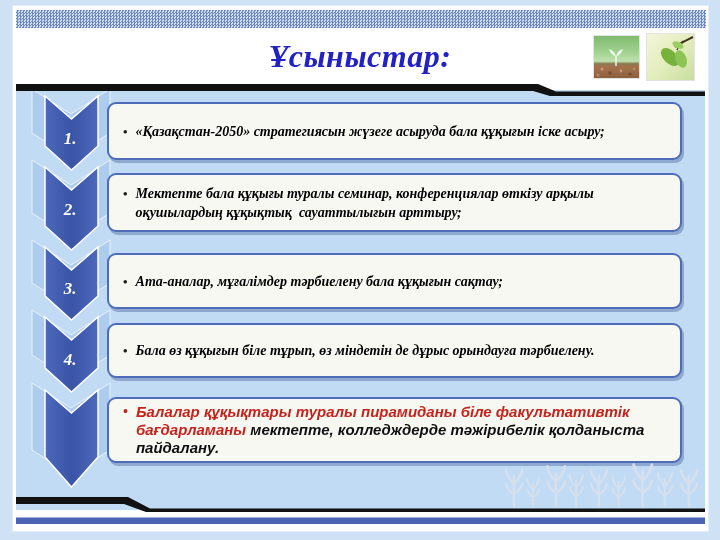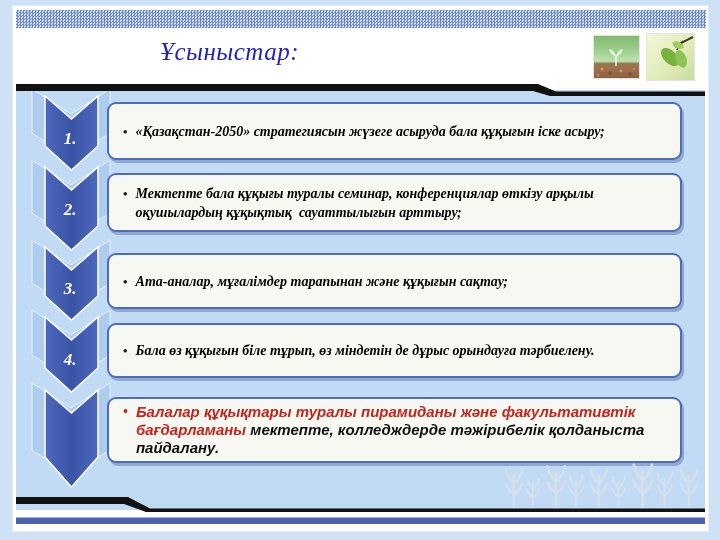--- a/index.html
+++ b/index.html
@@ -14,23 +14,24 @@
     background:#ffffff; border:1px solid #e3edf8;
   }
   #pattern-band {
     position:absolute; left:16px; top:10px; width:690px; height:18px;
     background-color:#cddff2;
     background-image:repeating-conic-gradient(#7288bd 0% 25%, #cddff2 25% 50%);
     background-size:3px 3px;
   }
   #title {
     position:absolute; left:160px; top:38px; width:400px;
-    font-family:"Liberation Serif","DejaVu Serif",serif;
-    font-weight:normal; font-style:italic;
-    font-size:25px; letter-spacing:.5px;
+    text-align:center;
+    font-family:"Liberation Serif","DejaVu Serif",serif;
+    font-weight:bold; font-style:italic;
+    font-size:32px; letter-spacing:.5px;
     color:#2121c4;
   }
   .photo {
     position:absolute; background:#fff;
     box-shadow:0 0 0 1px #e2e2e2;
   }
   #photo-seedling { left:594px; top:36px; width:45px; height:42px; }
   #photo-leaves   { left:647px; top:34px; width:47px; height:46px; }
   #content-bg {
     position:absolute; left:16px; top:90px; width:689px; height:420px;
@@ -166,33 +167,33 @@
 <div class="rec-box" id="box-2">
   <div class="item-line">
     <span class="bullet">•</span>
     <span class="item-text">Мектепте бала құқығы туралы семинар, конференциялар өткізу арқылы
 оқушылардың құқықтық  сауаттылығын арттыру;</span>
   </div>
 </div>
 <div class="rec-box" id="box-3">
   <div class="item-line">
     <span class="bullet">•</span>
-    <span class="item-text">Ата-аналар, мұғалімдер тарапынан және құқығын сақтау;</span>
+    <span class="item-text">Ата-аналар, мұғалімдер тәрбиелену бала құқығын сақтау;</span>
   </div>
 </div>
 <div class="rec-box" id="box-4">
   <div class="item-line">
     <span class="bullet">•</span>
     <span class="item-text">Бала өз құқығын біле тұрып, өз міндетін де дұрыс орындауға тәрбиелену.</span>
   </div>
 </div>
 <div class="rec-box" id="box-5">
   <div class="item-line">
     <span class="bullet">•</span>
-    <span><span class="item5-text item5-red">Балалар құқықтары туралы пирамиданы және факультативтік
+    <span><span class="item5-text item5-red">Балалар құқықтары туралы пирамиданы біле факультативтік
 бағдарламаны</span><span class="item5-text"> мектепте, колледждерде тәжірибелік қолданыста
 пайдалану.</span></span>
   </div>
 </div>
 
 <svg id="overlay" viewBox="0 0 720 540">
   <defs>
     <g id="spr" fill="none" stroke="#d8e1ed" stroke-width="2.4" stroke-linecap="round">
       <path d="M12,40 C12,30 11,22 12,10"></path>
       <path d="M12,18 C8,14 5,10 4,4"></path>

